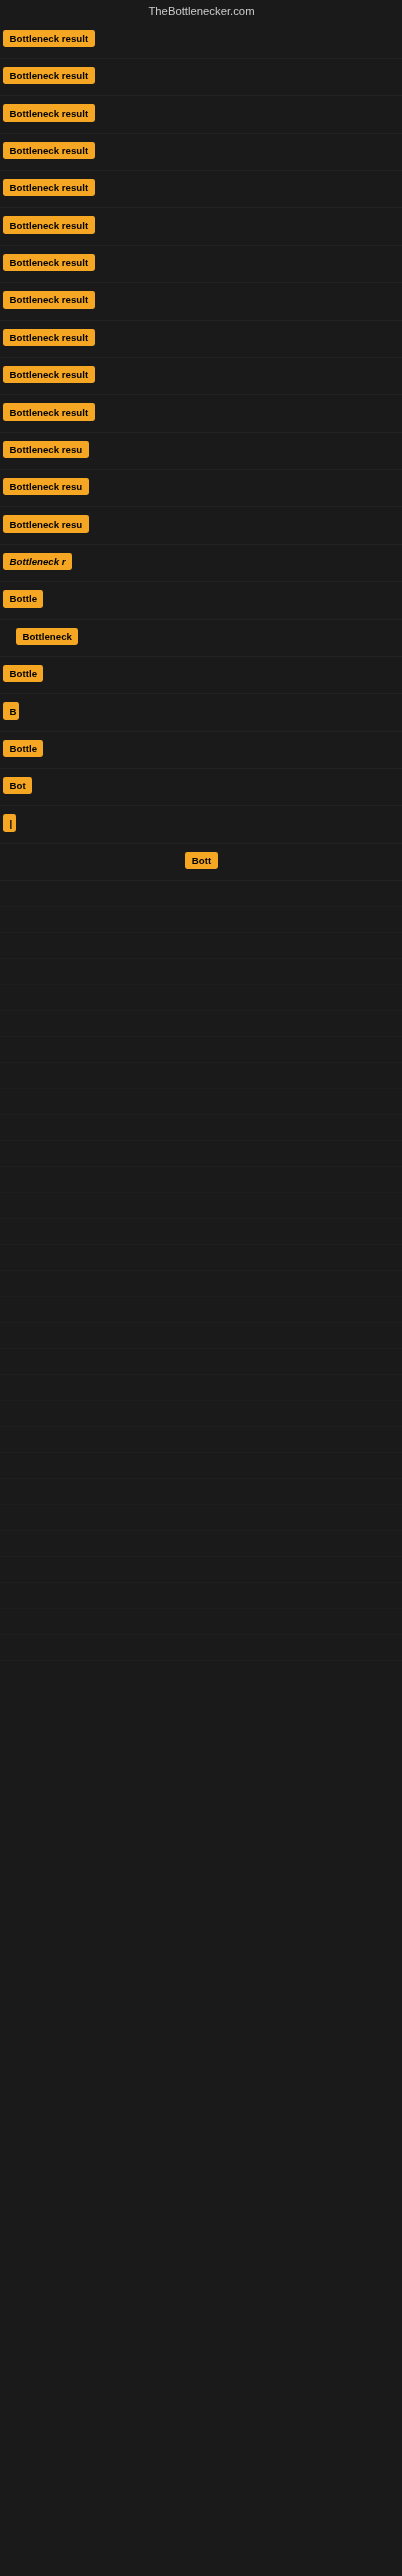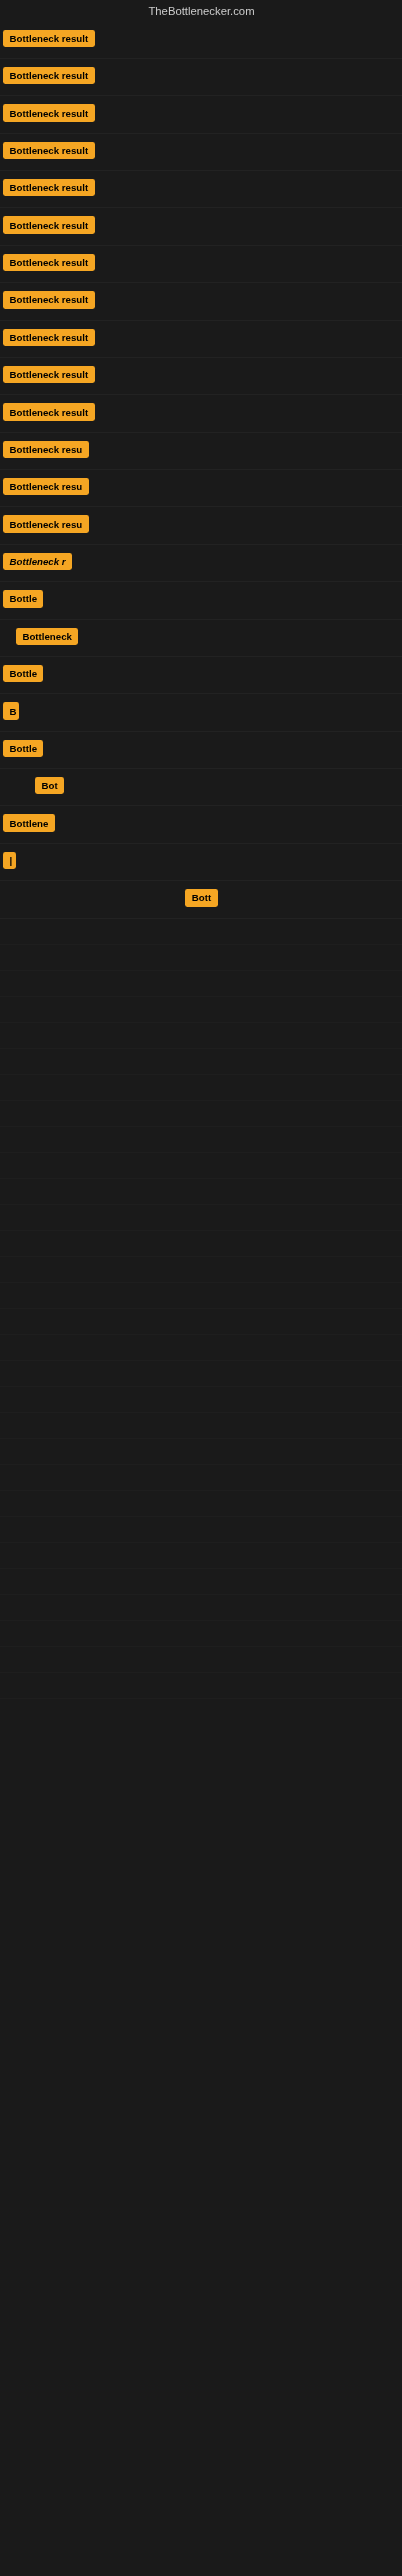--- a/index.html
+++ b/index.html
@@ -52,22 +52,21 @@
     <div style="padding: 8px 3.2px; border-bottom: 0.8px solid rgb(34, 34, 34);"><span class="bottleneck-badge" style="max-width: 125px; display: inline-block; overflow: hidden; text-overflow: clip;">Bottleneck result</span></div>
     <div style="padding: 8px 3.2px; border-bottom: 0.8px solid rgb(34, 34, 34);"><span class="bottleneck-badge" style="max-width: 105px; display: inline-block; overflow: hidden; text-overflow: clip;">Bottleneck resu</span></div>
     <div style="padding: 8px 3.2px; border-bottom: 0.8px solid rgb(34, 34, 34);"><span class="bottleneck-badge" style="max-width: 101px; display: inline-block; overflow: hidden; text-overflow: clip;">Bottleneck resu</span></div>
     <div style="padding: 8px 3.2px; border-bottom: 0.8px solid rgb(34, 34, 34);"><span class="bottleneck-badge" style="max-width: 97px; display: inline-block; overflow: hidden; text-overflow: clip;">Bottleneck resu</span></div>
     <div style="padding: 8px 3.2px; border-bottom: 0.8px solid rgb(34, 34, 34);"><span class="bottleneck-badge" style="max-width: 81px; display: inline-block; overflow: hidden; text-overflow: clip; font-style: italic;">Bottleneck r</span></div>
     <div style="padding: 8px 3.2px; border-bottom: 0.8px solid rgb(34, 34, 34);"><span class="bottleneck-badge" style="max-width: 56px; display: inline-block; overflow: hidden; text-overflow: clip;">Bottle</span></div>
     <div style="padding: 8px 16px; border-bottom: 0.8px solid rgb(34, 34, 34);"><span class="bottleneck-badge" style="max-width: 72px; display: inline-block; overflow: hidden; text-overflow: clip;">Bottleneck</span></div>
     <div style="padding: 8px 3.2px; border-bottom: 0.8px solid rgb(34, 34, 34);"><span class="bottleneck-badge" style="max-width: 48px; display: inline-block; overflow: hidden; text-overflow: clip;">Bottle</span></div>
     <div style="padding: 8px 3.2px; border-bottom: 0.8px solid rgb(34, 34, 34);"><span class="bottleneck-badge" style="max-width: 16px; display: inline-block; overflow: hidden; text-overflow: clip;">B</span></div>
     <div style="padding: 8px 3.2px; border-bottom: 0.8px solid rgb(34, 34, 34);"><span class="bottleneck-badge" style="max-width: 48px; display: inline-block; overflow: hidden; text-overflow: clip;">Bottle</span></div>
-    <div style="padding: 8px 3.2px; border-bottom: 0.8px solid rgb(34, 34, 34);"><span class="bottleneck-badge" style="max-width: 32px; display: inline-block; overflow: hidden; text-overflow: clip; margin-left: 32px;">Bot</span></div>
-    <div style="padding: 8px 3.2px; border-bottom: 0.8px solid rgb(34, 34, 34);"><span class="bottleneck-badge" style="max-width: 64px; display: inline-block; overflow: hidden; text-overflow: clip;">Bottlene</span></div>
+    <div style="padding: 8px 3.2px; border-bottom: 0.8px solid rgb(34, 34, 34);"><span class="bottleneck-badge" style="max-width: 32px; display: inline-block; overflow: hidden; text-overflow: clip;">Bot</span></div>
     <div style="padding: 8px 3.2px; border-bottom: 0.8px solid rgb(34, 34, 34);"><span class="bottleneck-badge" style="max-width: 11.3px; display: inline-block; overflow: hidden; text-overflow: clip;">|</span></div>
     <div style="padding: 8px 3.2px; border-bottom: 0.8px solid rgb(34, 34, 34); text-align: center;"><span class="bottleneck-badge" style="max-width: 40px; display: inline-block; overflow: hidden; text-overflow: clip;">Bott</span></div>
     <div style="height: 26px; border-bottom: 0.8px solid rgb(30, 30, 30);"></div>
     <div style="height: 26px; border-bottom: 0.8px solid rgb(30, 30, 30);"></div>
     <div style="height: 26px; border-bottom: 0.8px solid rgb(30, 30, 30);"></div>
     <div style="height: 26px; border-bottom: 0.8px solid rgb(30, 30, 30);"></div>
     <div style="height: 26px; border-bottom: 0.8px solid rgb(30, 30, 30);"></div>
     <div style="height: 26px; border-bottom: 0.8px solid rgb(30, 30, 30);"></div>
     <div style="height: 26px; border-bottom: 0.8px solid rgb(30, 30, 30);"></div>
     <div style="height: 26px; border-bottom: 0.8px solid rgb(30, 30, 30);"></div>

